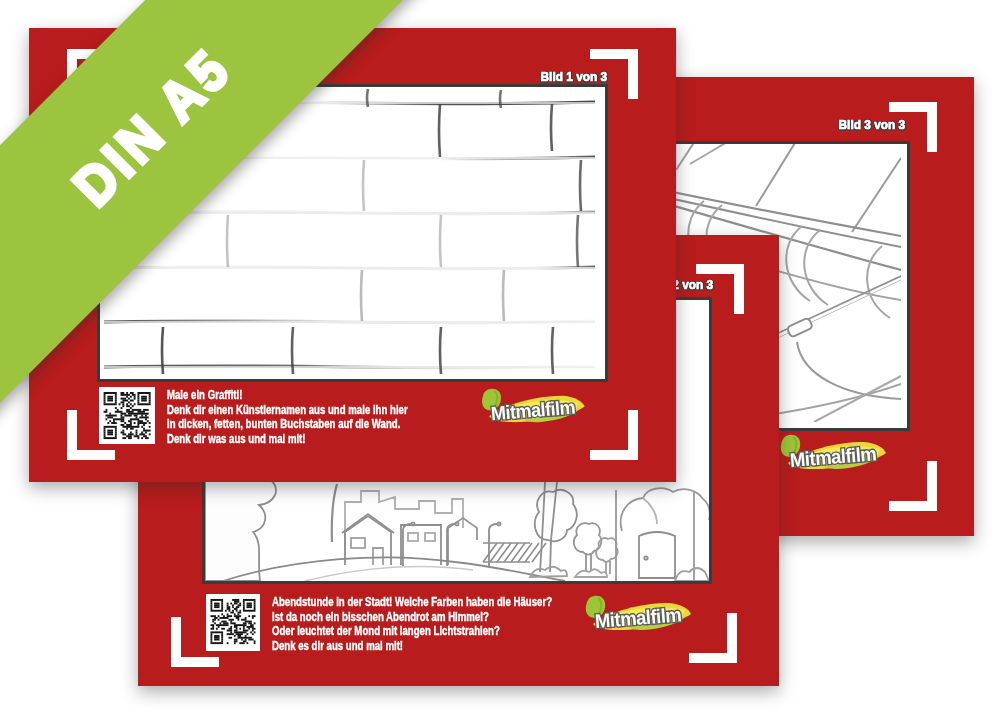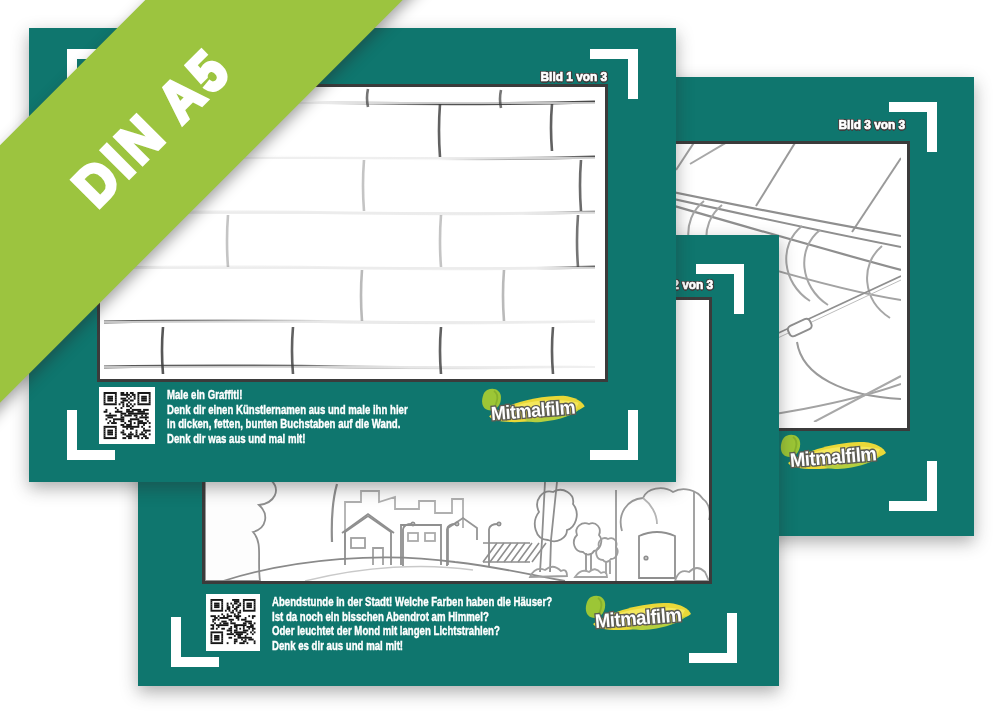--- a/index.html
+++ b/index.html
@@ -1,15 +1,15 @@
 <!DOCTYPE html>
 <html><head><meta charset="utf-8"><style>
 html,body{margin:0;padding:0;}
 body{width:1000px;height:721px;background:#fff;overflow:hidden;position:relative;font-family:"Liberation Sans",sans-serif;}
-.card{position:absolute;background:#0f766e;box-shadow:0 6px 16px rgba(40,40,40,.38);}
+.card{position:absolute;background:#b91c1c;box-shadow:0 6px 16px rgba(40,40,40,.38);}
 .panel{position:absolute;background:#fff;border:3px solid #3b3b3b;}
 .lbl{position:absolute;color:#fff;font-weight:bold;font-size:12.5px;white-space:nowrap;-webkit-text-stroke:0.7px #fff;text-shadow:1.4px 1.4px 0 #3e3e3e,-1.2px 1.2px 0 #3e3e3e,1.2px -1.2px 0 #3e3e3e,-1.2px -1.2px 0 #3e3e3e,0 1.5px 0 #3e3e3e,0 -1.3px 0 #3e3e3e,1.5px 0 0 #3e3e3e,-1.3px 0 0 #3e3e3e;}
 .body{position:absolute;color:#fff;font-weight:bold;font-size:12.5px;line-height:14.7px;white-space:nowrap;-webkit-text-stroke:0.4px #fff;transform-origin:left top;}
 </style></head><body>
 
 <div class="card" style="left:326px;top:77px;width:648px;height:459px;">
 
 <div class="panel" style="left:75px;top:64px;width:503px;height:284px;">
 <svg width="497" height="278" viewBox="0 0 497 278" style="position:absolute;left:0;top:0">
         <g fill="none" stroke="#9a9a9a" stroke-width="2">

